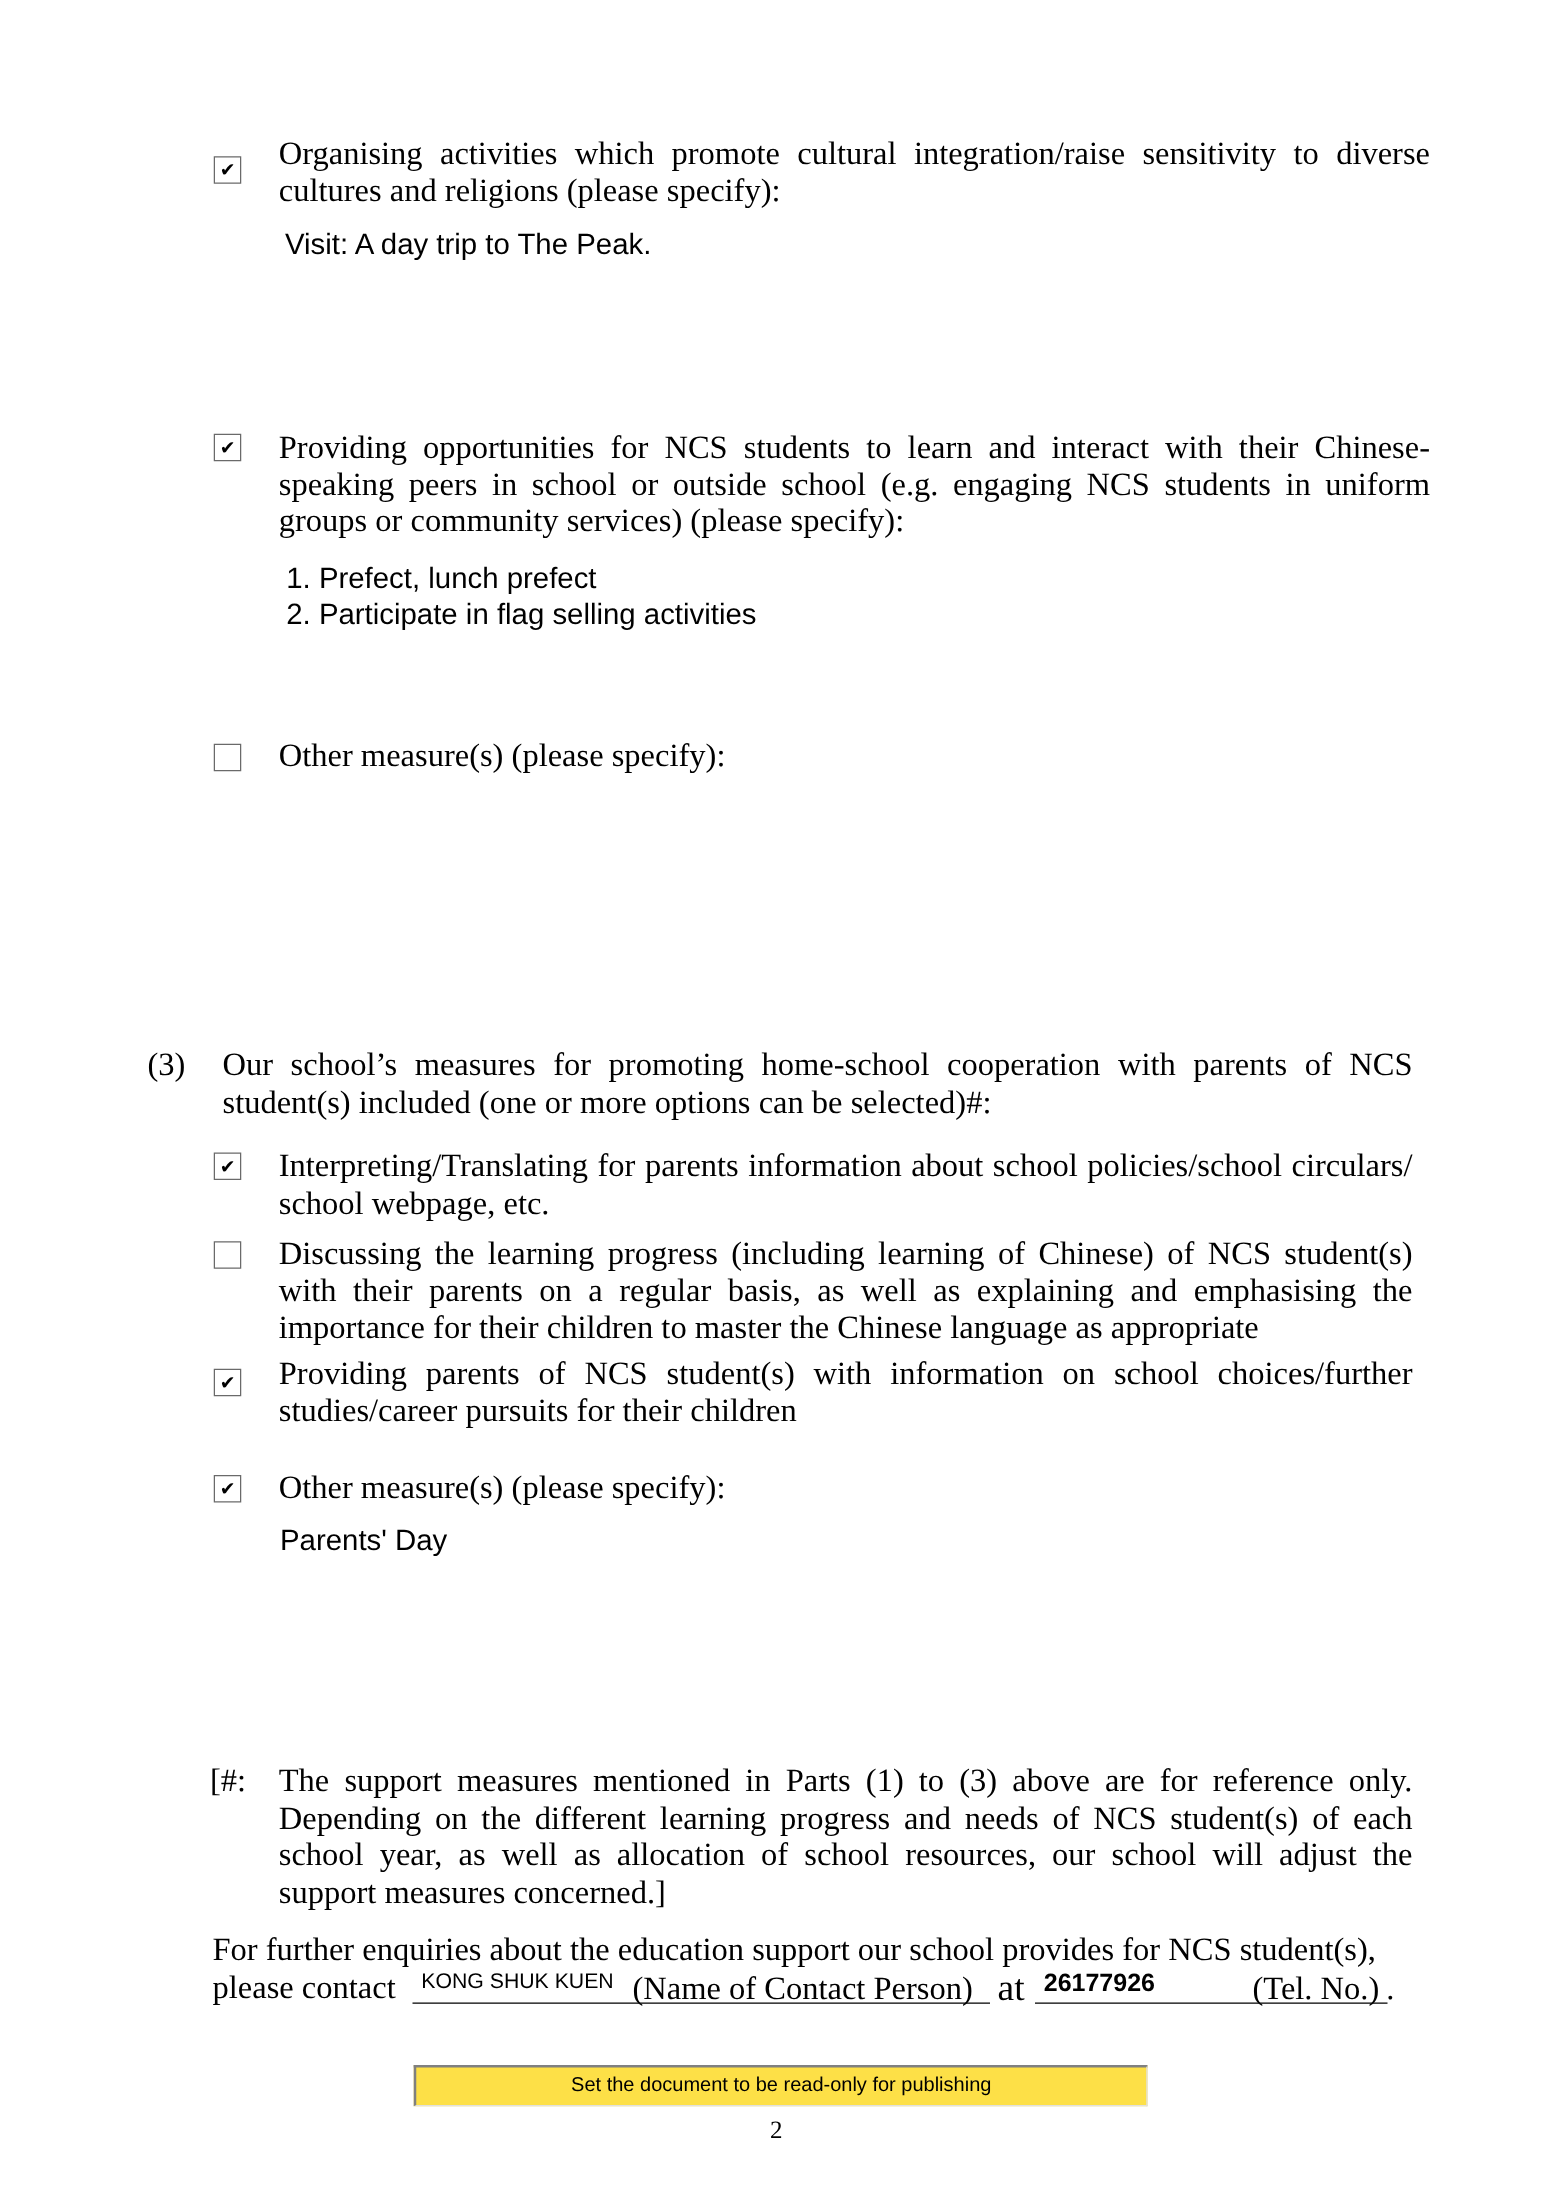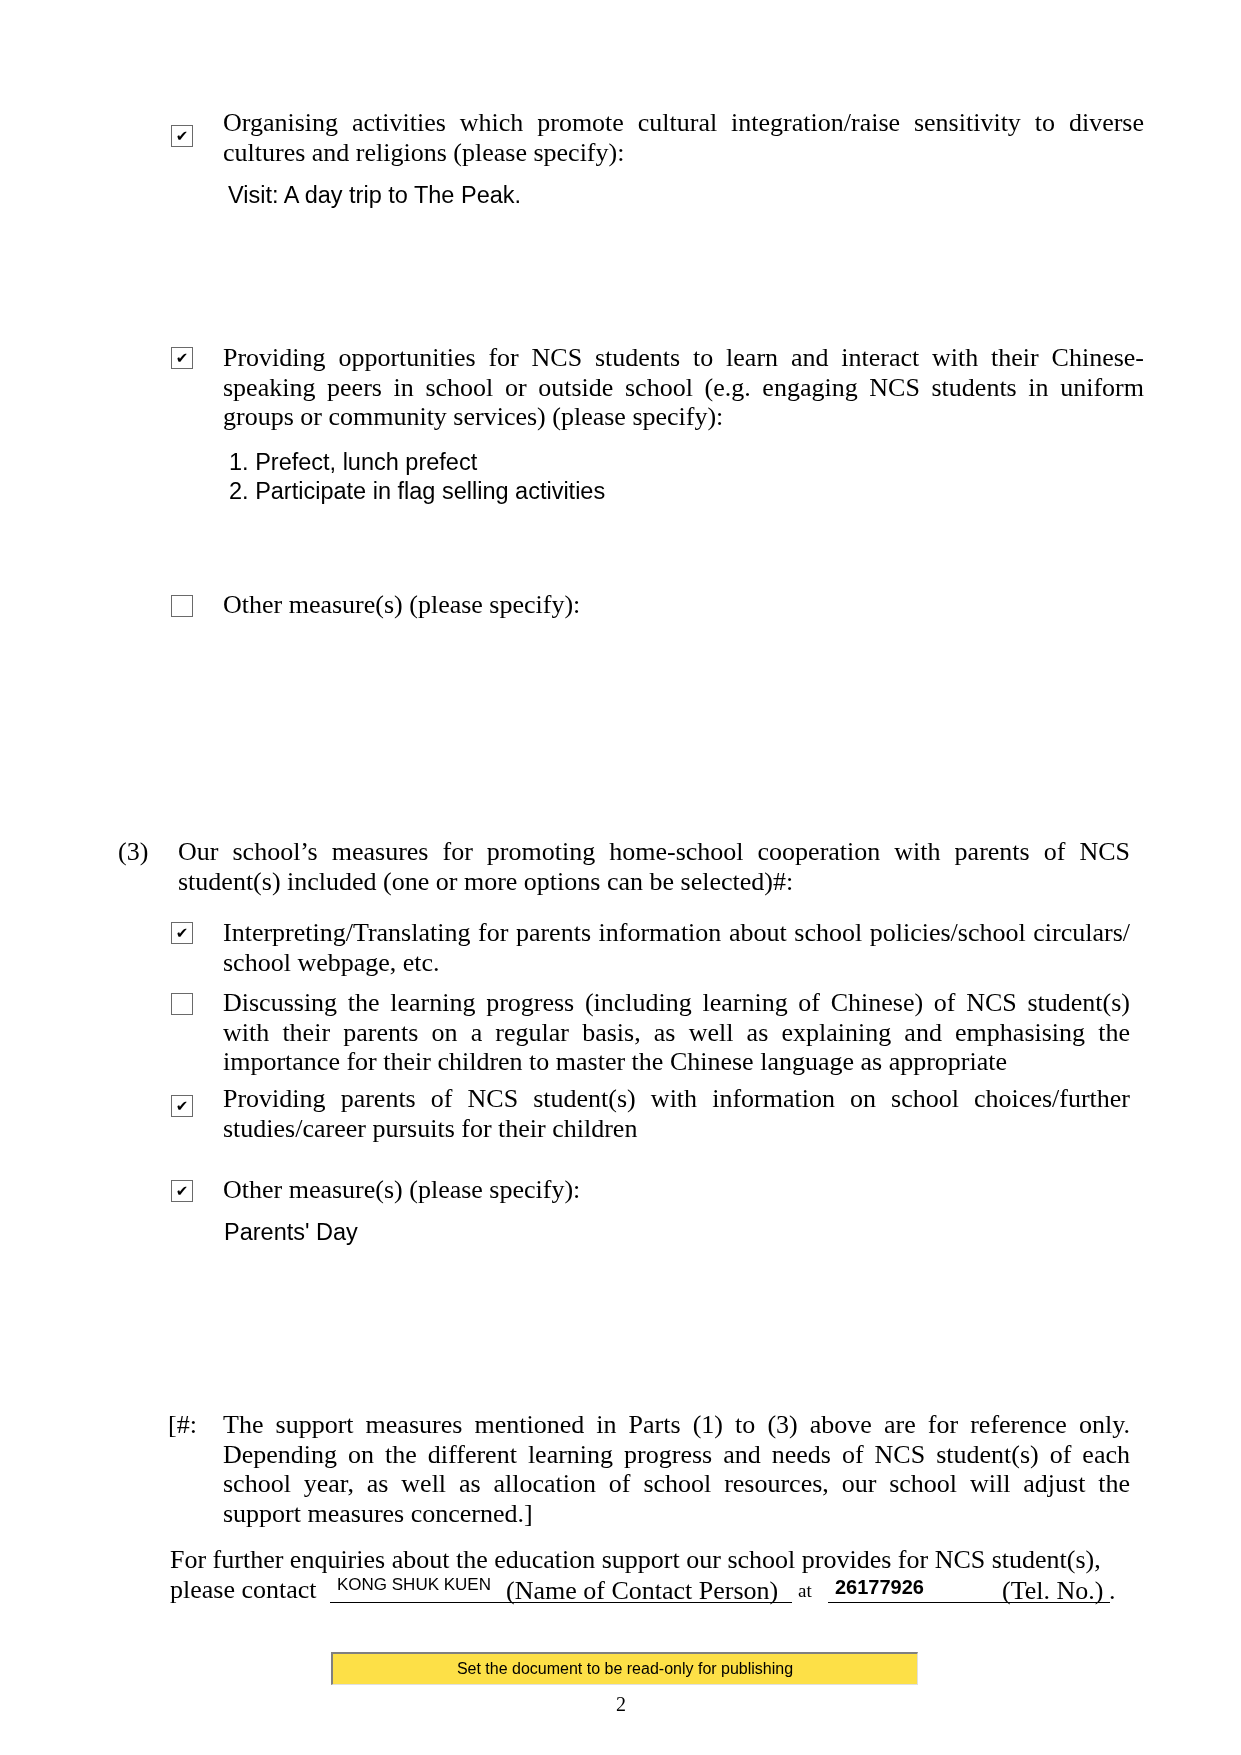--- a/index.html
+++ b/index.html
@@ -54,21 +54,21 @@
 <div class="abs serif body-text" style="left:223px; top:1410px; width:907px;">The support measures mentioned in Parts (1) to (3) above are for reference only. Depending on the different learning progress and needs of NCS student(s) of each school year, as well as allocation of school resources, our school will adjust the support measures concerned.]</div>
 
 <div class="abs serif" style="left:170px; top:1545px; font-size:26px; line-height:29px; white-space:nowrap;">For further enquiries about the education support our school provides for NCS student(s),</div>
 
 <div class="abs serif" style="left:170px; top:1575px; font-size:26px; line-height:29px; white-space:nowrap;">please contact</div>
 
 <div class="underline-field" style="left:330px; top:1574px; width:462px;"></div>
 <div class="abs sans" style="left:337px; top:1575px; font-size:17px; line-height:20px; white-space:nowrap;">KONG SHUK KUEN</div>
 <div class="abs serif" style="left:506px; top:1576px; font-size:26px; line-height:29px; white-space:nowrap;">(Name of Contact Person)</div>
 
-<div class="abs serif" style="left:798px; top:1576px; font-size:19px; line-height:29px;">at</div>
+<div class="abs serif" style="left:798px; top:1576px; font-size:30px; line-height:29px;">at</div>
 
 <div class="underline-field" style="left:828px; top:1574px; width:282px;"></div>
 <div class="abs sans" style="left:835px; top:1576px; font-size:20px; line-height:22px; white-space:nowrap;font-weight:bold;">26177926</div>
 <div class="abs serif" style="left:1002px; top:1576px; font-size:26px; line-height:29px; white-space:nowrap;">(Tel. No.)</div>
 <div class="abs serif" style="left:1109px; top:1576px; font-size:26px; line-height:29px;">.</div>
 
 <div class="ro-button sans" style="left:331px; top:1652px; width:587px; height:33px;">Set the document to be read-only for publishing</div>
 
 <div class="page-num serif" style="left:616px; top:1693px;">2</div>
 

